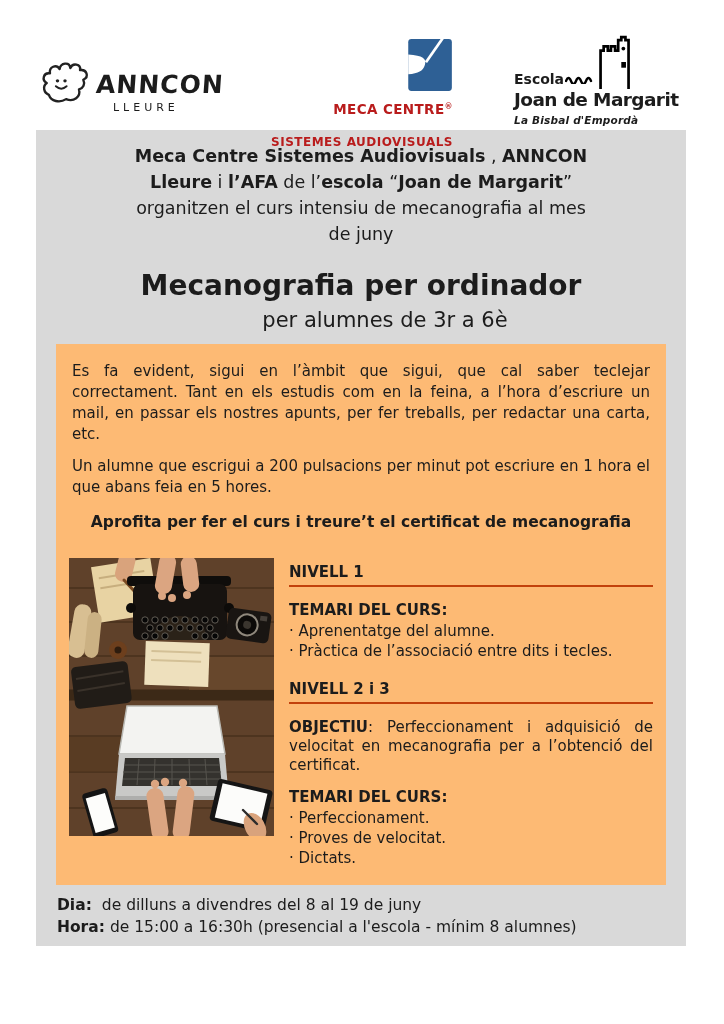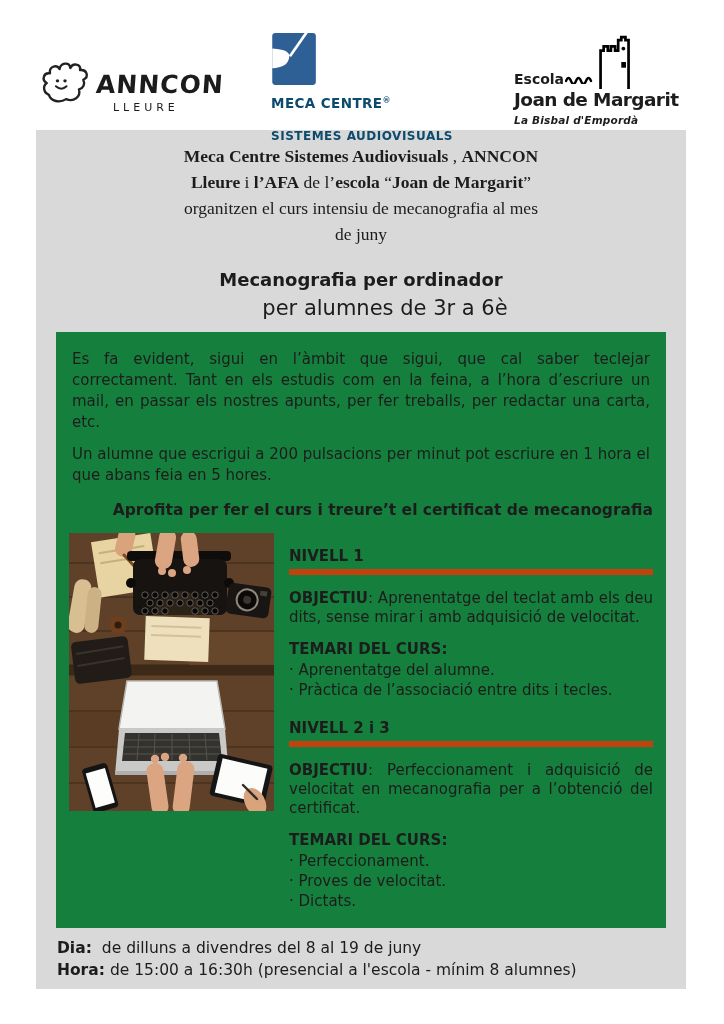--- a/index.html
+++ b/index.html
@@ -9,57 +9,57 @@
     color:#1c1c1c;
   }
   .page{position:relative;width:724px;height:1024px;overflow:hidden;background:#fff;}
 
   
   .logos{position:relative;height:130px;}
   .logo-anncon{position:absolute;left:36px;top:58px;display:flex;align-items:flex-start;}
   .anncon-textcol{margin-left:2px;margin-top:14px;}
   .anncon-name{font-size:25px;font-weight:bold;letter-spacing:1px;transform:skewX(-4deg);line-height:1;}
   .anncon-sub{font-size:11px;letter-spacing:4px;margin-top:4px;margin-left:-28px;text-align:center;}
-  .logo-meca{position:absolute;left:50%;transform:translateX(-50%);top:32px;text-align:left;color:#0c4a6e;}
+  .logo-meca{position:absolute;left:50%;transform:translateX(-50%);top:38px;text-align:right;color:#b91c1c;}
   .meca-name{font-size:13.5px;font-weight:bold;letter-spacing:.4px;margin-top:5px;white-space:nowrap;}
   .meca-reg{font-size:8px;vertical-align:super;}
   .meca-sub{font-size:12px;font-weight:bold;letter-spacing:.5px;margin-top:18px;}
   .logo-escola{position:absolute;right:60px;top:34px;width:150px;}
   .escola-toprow{display:flex;align-items:flex-end;}
   .escola-line1{font-weight:bold;font-size:14px;line-height:1;padding-bottom:4px;}
   .escola-wave{margin:0 1px 6px 1px;}
   .escola-line2{font-weight:bold;font-size:18.5px;letter-spacing:-.6px;line-height:1;margin-top:1px;white-space:nowrap;}
   .escola-line3{font-weight:bold;font-size:10.5px;margin-top:4px;letter-spacing:.2px;font-style:italic;}
 
   
   .title-box{
     margin-left:36px;width:650px;box-sizing:border-box;
     background:#d9d9d9;text-align:center;
-    padding:13px 10px 12px;font-size:17.5px;line-height:26px;font-family:Liberation Serif, serif;
+    padding:13px 10px 12px;font-size:17.5px;line-height:26px;
   }
   .b{font-weight:bold;}
 
   
   .intro-red{
     width:672px;margin:7px auto 6px;text-align:center;
     color:#e01f1f;font-size:15.5px;line-height:20px;
   }
 
   
   .main-box{margin-left:36px;width:650px;background:#d9d9d9;box-sizing:border-box;padding-bottom:8px;}
-  .course-title{margin:0;padding-top:10px;text-align:center;font-size:18px;font-weight:bold;}
+  .course-title{margin:0;padding-top:10px;text-align:center;font-size:28px;font-weight:bold;}
   .course-subtitle{margin:6px 0 12px;text-align:center;font-size:21px;font-weight:normal;padding-left:48px;}
-  .white-panel{margin:0 20px;background:#15803d;padding:6px 13px 16px;}
+  .white-panel{margin:0 20px;background:#fdba74;padding:6px 13px 16px;}
   .white-panel .para{margin:11px 3px;font-size:15px;line-height:21px;}
   .just{text-align:justify;}
-  .cta{text-align:right;font-weight:bold;font-size:15.5px;margin:15px 0 14px;}
+  .cta{text-align:center;font-weight:bold;font-size:15.5px;margin:15px 0 27px;}
   .cols{display:flex;margin-top:5px;}
   .photo{width:205px;height:278px;flex:none;display:block;}
   .rightcol{flex:1;margin-left:15px;font-size:15px;line-height:19px;}
-  .nivell{font-weight:bold;font-size:15px;border-bottom:6px solid #c2410c;padding-bottom:3px;margin:14px 0 14px;}
+  .nivell{font-weight:bold;font-size:15px;border-bottom:2px solid #c2410c;padding-bottom:3px;margin:5px 0 14px;}
   .objective{margin:0 0 13px;text-align:justify;}
   .temari-label{font-weight:bold;margin:0 0 2px;}
   .titem{margin:1px 0;}
   .level-2{margin-top:19px;}
 
   
   .info{padding:9px 21px 0;font-size:15.5px;}
   .info-row{line-height:22px;}
   .lbl{font-weight:bold;}
   .val{padding-left:5px;}
@@ -254,21 +254,20 @@
           <g>
             <ellipse cx="186" cy="269" rx="10" ry="15" fill="#d9a37c" transform="rotate(-28 186 269)"></ellipse>
             <line x1="174" y1="252" x2="188" y2="266" stroke="#2c2c2c" stroke-width="2.4" stroke-linecap="round"></line>
           </g>
         </svg>
 
         <div class="rightcol">
 
           <div class="level">
             <div class="nivell">NIVELL 1</div>
-            <p class="objective"><span class="b">OBJECTIU</span><span>: Aprenentatge del teclat amb els deu dits, sense mirar i amb adquisició de velocitat.</span></p>
             <div class="temari-label">TEMARI DEL CURS:</div>
             <div class="titem">· Aprenentatge del alumne.</div>
             <div class="titem">· Pràctica de l’associació entre dits i tecles.</div>
           </div>
 
           <div class="level level-2">
             <div class="nivell">NIVELL 2 i 3</div>
             <p class="objective"><span class="b">OBJECTIU</span><span>: Perfeccionament i adquisició de velocitat en mecanografia per a l’obtenció del certificat.</span></p>
             <div class="temari-label">TEMARI DEL CURS:</div>
             <div class="titem">· Perfeccionament.</div>

